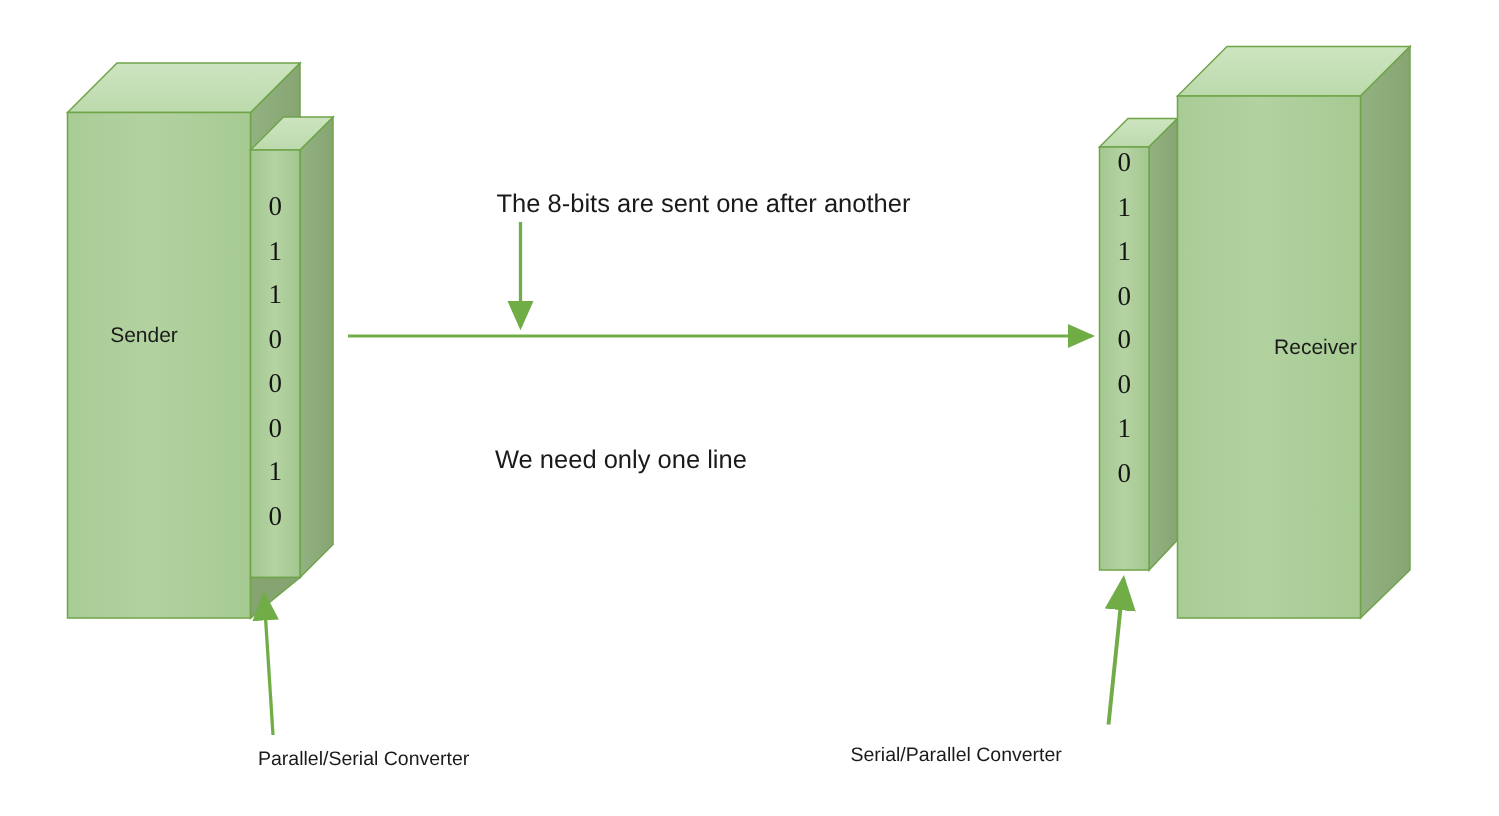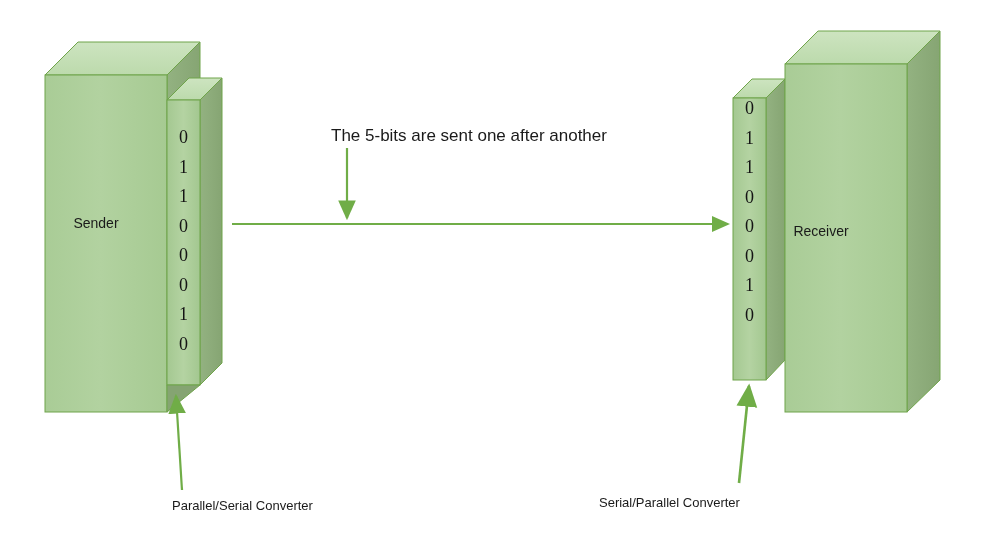--- a/index.html
+++ b/index.html
@@ -129,21 +129,21 @@
 
     <line x1="347" y1="148" x2="347" y2="218" stroke="#70AD47" stroke-width="2.2" marker-end="url(#ahD)"></line>
 
     <line x1="182" y1="490" x2="176" y2="396" stroke="#70AD47" stroke-width="2.2" marker-end="url(#ahU)"></line>
 
     <line x1="739" y1="483" x2="749" y2="386" stroke="#70AD47" stroke-width="2.6" marker-end="url(#ahU)"></line>
   </svg>
 
   <div class="label box-label" style="left:45px; top:224px; width:102px; margin-top:-9px;">Sender</div>
 
-  <div class="label box-label" style="left:760px; top:232px; width:122px; margin-top:-9px;">Receiver</div>
+  <div class="label box-label" style="left:816px; top:232px; width:122px; margin-top:-9px;">Receiver</div>
 
   <div class="bitcol" id="sender-bits" style="left:167px; top:123px; width:33px;">
       <span>0</span>
       <span>1</span>
       <span>1</span>
       <span>0</span>
       <span>0</span>
       <span>0</span>
       <span>1</span>
       <span>0</span>
@@ -153,21 +153,22 @@
       <span>0</span>
       <span>1</span>
       <span>1</span>
       <span>0</span>
       <span>0</span>
       <span>0</span>
       <span>1</span>
       <span>0</span>
     </div>
 
-  <div class="label note-label" style="left:331px; top:126px;">The 5-bits are sent one after another</div>
+  <div class="label note-label" style="left:331px; top:126px;">The 8-bits are sent one after another</div>
 
 
+  <div class="label note-label" style="left:330px; top:297px;">We need only one line</div>
 
   <div class="label converter-label" style="left:172px; top:498px;">Parallel/Serial Converter</div>
 
-  <div class="label converter-label" style="left:599px; top:495px;">Serial/Parallel Converter</div>
+  <div class="label converter-label" style="left:567px; top:495px;">Serial/Parallel Converter</div>
 
 </div>
 
 </body></html>

